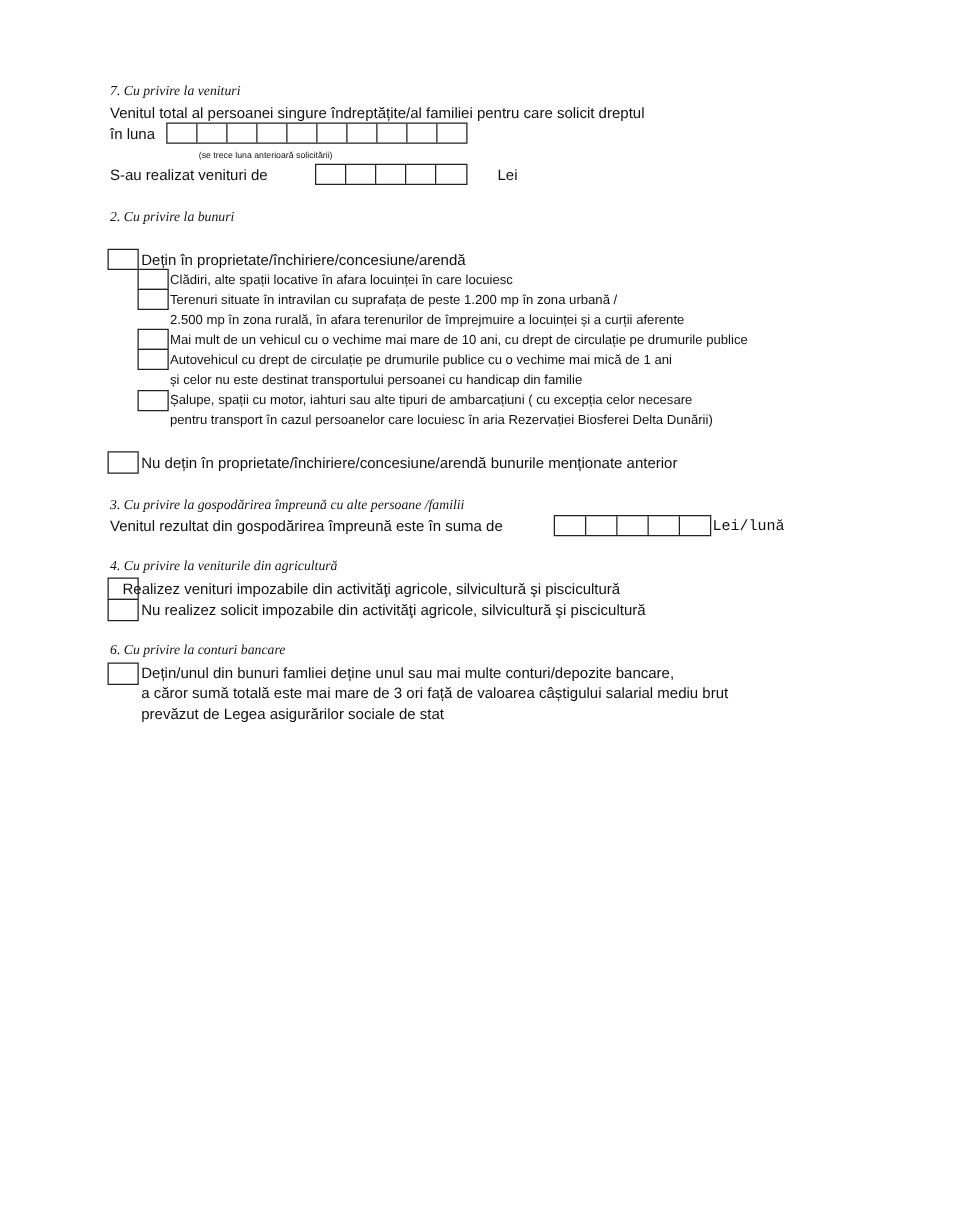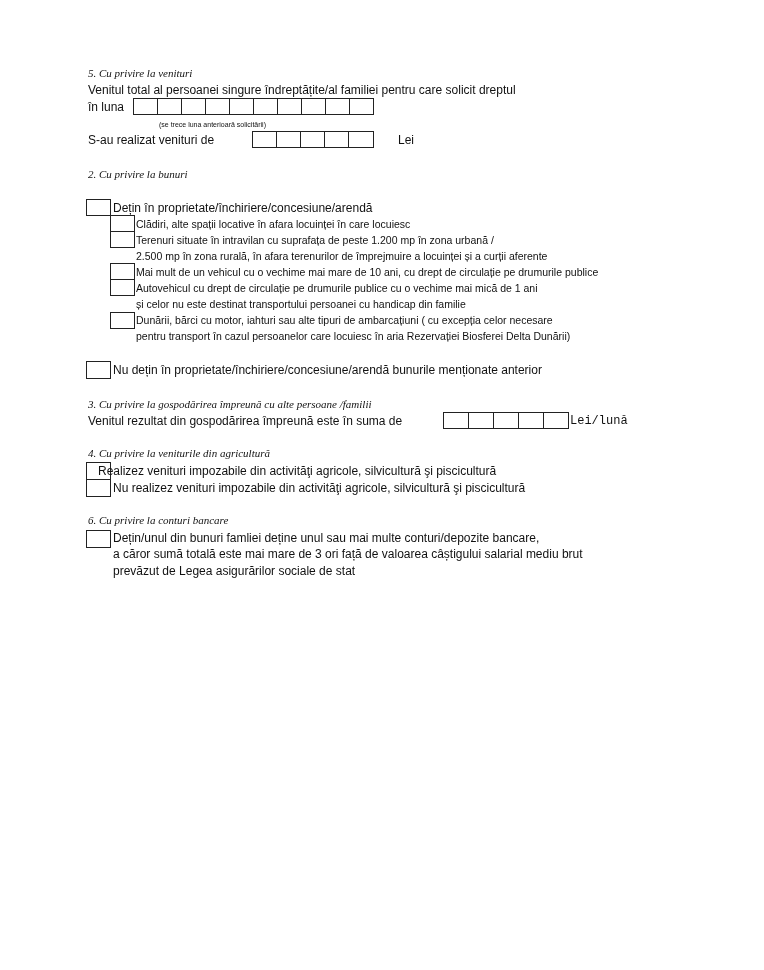--- a/index.html
+++ b/index.html
@@ -11,21 +11,21 @@
     .t11 { font-size: 10.5px; line-height: 16px; }
     .tiny { font-size: 7px; }
     .box { position: absolute; border: 1px solid #222; box-sizing: border-box; background: #fff; }
     .cellrow { position: absolute; display: flex; border: 1px solid #222; box-sizing: border-box; height: 17px; }
     .cell { height: 100%; border-right: 1px solid #222; box-sizing: border-box; width: 24px; flex: 0 0 auto; }
     .cell:last-child { border-right: none; }
   </style>
 </head>
 <body>
 
-<div class="abs hdr" style="left:88px;top:67px;">5. Cu privire la venituri</div>
+<div class="abs hdr" style="left:88px;top:67px;">7. Cu privire la venituri</div>
 <div class="abs t12" style="left:88px;top:82px;">Venitul total al persoanei singure îndreptățite/al familiei pentru care solicit dreptul</div>
 <div class="abs t12" style="left:88px;top:99px;">în luna</div>
 <div class="cellrow" style="left:133px;top:98px;width:241px;">
   <div class="cell"></div>
   <div class="cell"></div>
   <div class="cell"></div>
   <div class="cell"></div>
   <div class="cell"></div>
   <div class="cell"></div>
   <div class="cell"></div>
@@ -57,40 +57,40 @@
 <div class="abs t11" style="left:136px;top:248px;"> 2.500 mp în zona rurală, în afara terenurilor de împrejmuire a locuinței și a curții aferente</div>
 
 <div class="box" style="left:110px;top:263px;width:25px;height:17px;"></div>
 <div class="abs t11" style="left:136px;top:264px;">Mai mult de un vehicul cu o vechime mai mare de 10 ani, cu drept de circulație pe drumurile publice</div>
 
 <div class="box" style="left:110px;top:279px;width:25px;height:17px;"></div>
 <div class="abs t11" style="left:136px;top:280px;">Autovehicul cu drept de circulație pe drumurile publice cu o vechime mai mică de 1 ani</div>
 <div class="abs t11" style="left:136px;top:296px;">și celor nu este destinat transportului persoanei cu handicap din familie</div>
 
 <div class="box" style="left:110px;top:312px;width:25px;height:17px;"></div>
-<div class="abs t11" style="left:136px;top:312px;">Dunării, bărci cu motor, iahturi sau alte tipuri de ambarcațiuni ( cu excepția celor necesare</div>
+<div class="abs t11" style="left:136px;top:312px;">Șalupe, spații cu motor, iahturi sau alte tipuri de ambarcațiuni ( cu excepția celor necesare</div>
 <div class="abs t11" style="left:136px;top:328px;">pentru transport în cazul persoanelor care locuiesc în aria Rezervației Biosferei Delta Dunării)</div>
 
 <div class="box" style="left:86px;top:361px;width:25px;height:18px;"></div>
 <div class="abs t12" style="left:113px;top:362px;">Nu dețin în proprietate/închiriere/concesiune/arendă bunurile menționate anterior</div>
 
 <div class="abs hdr" style="left:88px;top:398px;">3. Cu privire la gospodărirea împreună cu alte persoane /familii</div>
 <div class="abs t12" style="left:88px;top:413px;">Venitul rezultat din gospodărirea împreună este în suma de</div>
 <div class="cellrow" style="left:443px;top:412px;width:126px;">
   <div class="cell" style="width:25px;"></div>
   <div class="cell" style="width:25px;"></div>
   <div class="cell" style="width:25px;"></div>
   <div class="cell" style="width:25px;"></div>
   <div class="cell" style="width:24px;"></div>
 </div>
 <div class="abs t12" style="left:570px;top:413px;font-family:Liberation Mono, monospace;">Lei/lună</div>
 
 <div class="abs hdr" style="left:88px;top:447px;">4. Cu privire la veniturile din agricultură</div>
 <div class="box" style="left:86px;top:462px;width:25px;height:18px;"></div>
 <div class="abs t12" style="left:98px;top:463px;">Realizez venituri impozabile din activităţi agricole, silvicultură şi piscicultură</div>
 <div class="box" style="left:86px;top:479px;width:25px;height:18px;"></div>
-<div class="abs t12" style="left:113px;top:480px;">Nu realizez venituri impozabile din activităţi agricole, silvicultură şi piscicultură</div>
+<div class="abs t12" style="left:113px;top:480px;">Nu realizez solicit impozabile din activităţi agricole, silvicultură şi piscicultură</div>
 
 <div class="abs hdr" style="left:88px;top:514px;">6. Cu privire la conturi bancare</div>
 <div class="box" style="left:86px;top:530px;width:25px;height:18px;"></div>
 <div class="abs t12" style="left:113px;top:530px;">Dețin/unul din bunuri famliei deține unul sau mai multe conturi/depozite bancare,</div>
 <div class="abs t12" style="left:113px;top:546px;">a căror sumă totală este mai mare de 3 ori față de valoarea câștigului salarial mediu brut</div>
 <div class="abs t12" style="left:113px;top:563px;">prevăzut de Legea asigurărilor sociale de stat</div>
 
 </body></html>

